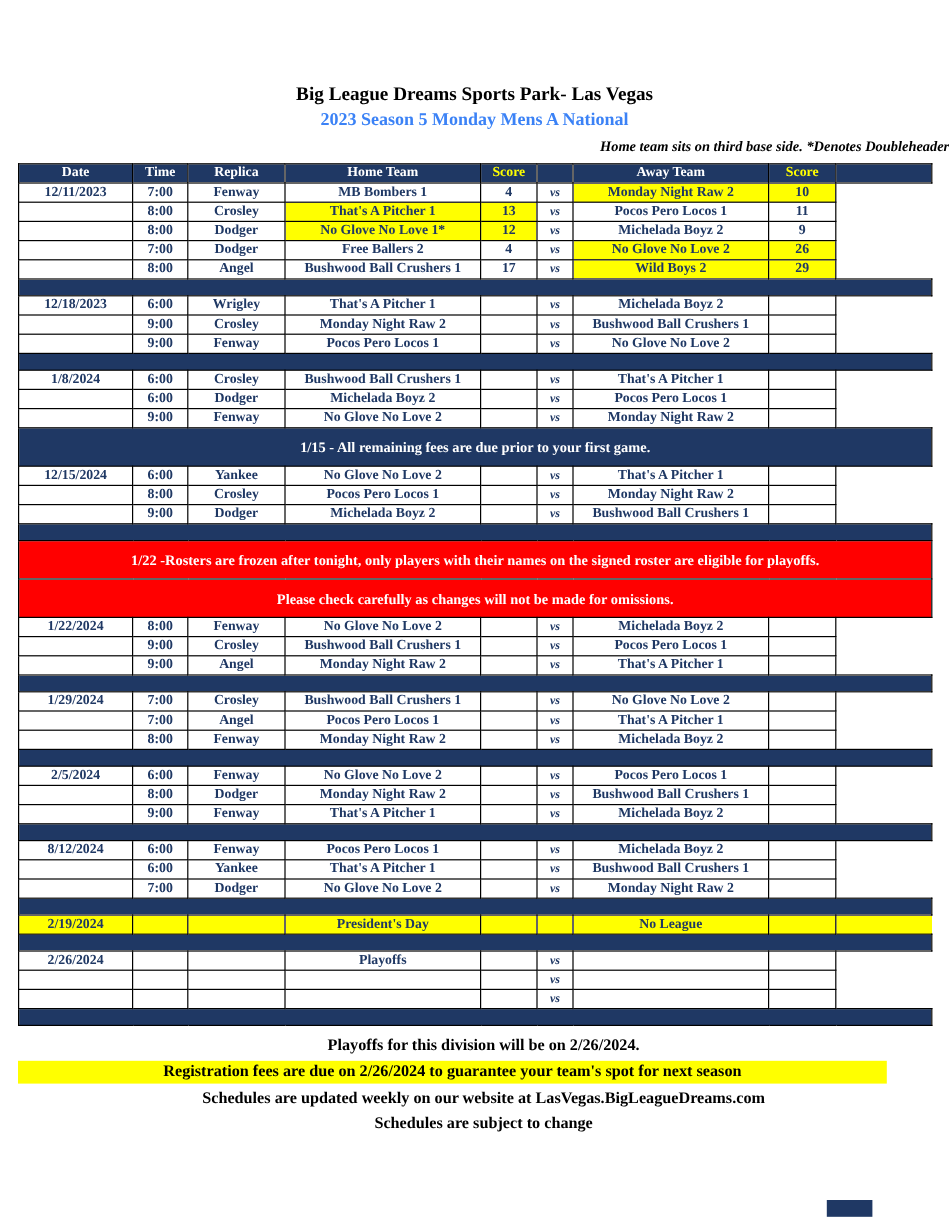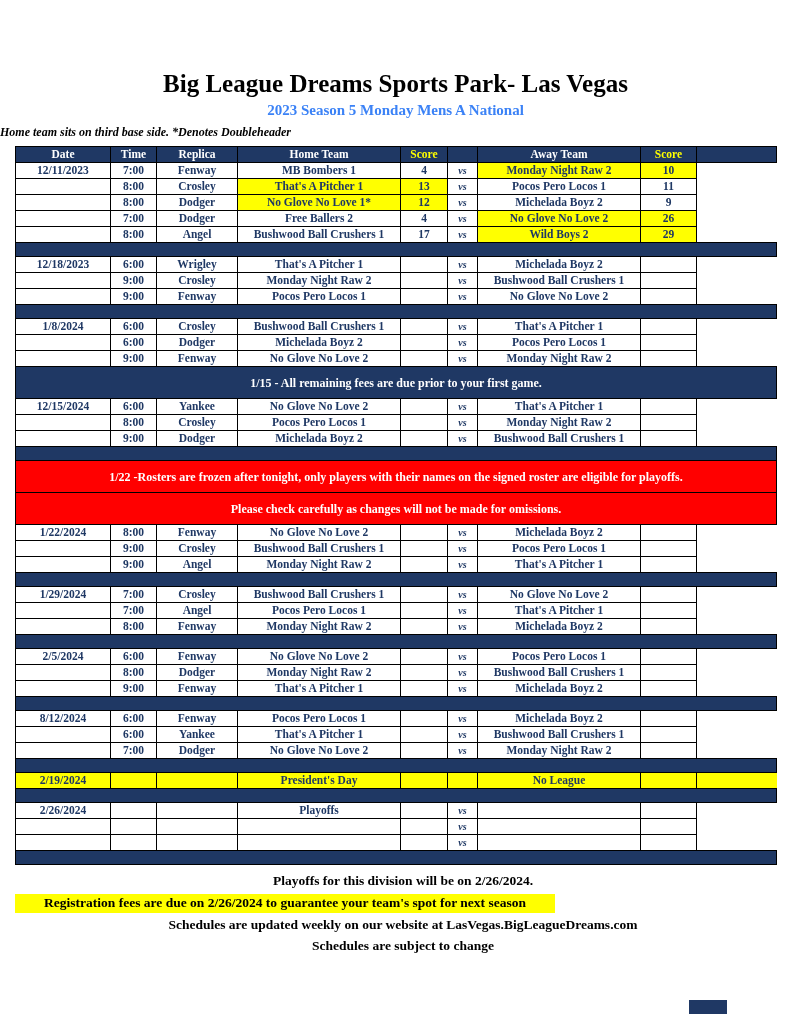--- a/index.html
+++ b/index.html
@@ -14,34 +14,34 @@
     position: relative;
     width: 791px;
     height: 1024px;
     background: #ffffff;
     overflow: hidden;
   }
   .title {
     margin: 0;
     padding-top: 70px;
     text-align: center;
-    font-size: 25px;
+    font-size: 16px;
     font-weight: bold;
     color: #000000;
   }
   .subtitle {
     margin: 4px 0 0 0;
     text-align: center;
     font-size: 15px;
     font-weight: bold;
     color: #3b82f6;
   }
   .note {
     margin-top: 6px;
-    text-align: left;
+    text-align: right;
     font-size: 12px;
     font-weight: bold;
     font-style: italic;
     color: #000000;
   }
   table.schedule {
     border-collapse: collapse;
     table-layout: fixed;
     width: 761px;
     margin: 6px 0 0 15px;
@@ -87,21 +87,21 @@
     text-align: center;
   }
   .f-line {
     font-size: 13.5px;
     font-weight: bold;
     line-height: 1.25;
     margin-bottom: 4px;
   }
   .f-highlight {
     background: var(--yellow);
-    width: 540px;
+    width: 724px;
     padding: 1px 14px;
   }
   .corner-mark {
     position: absolute;
     right: 64px;
     bottom: 10px;
     width: 38px;
     height: 14px;
     background: var(--navy);
   }

